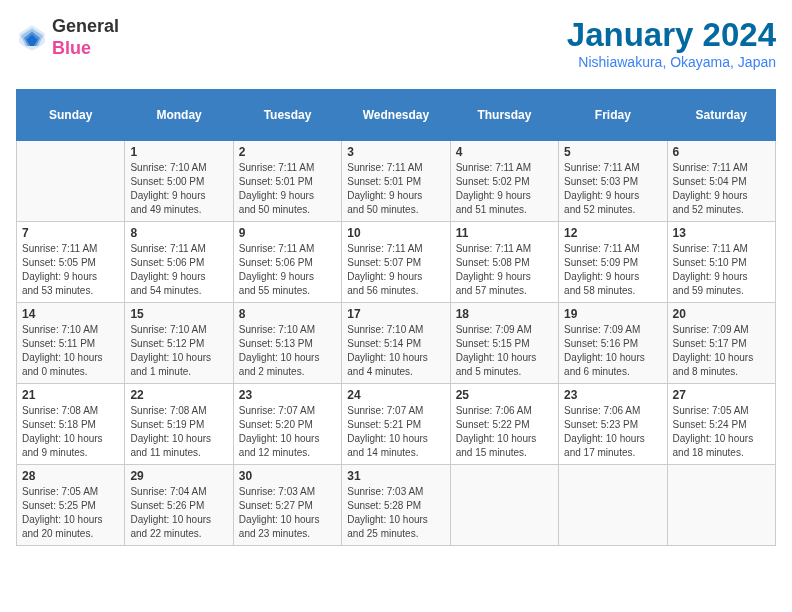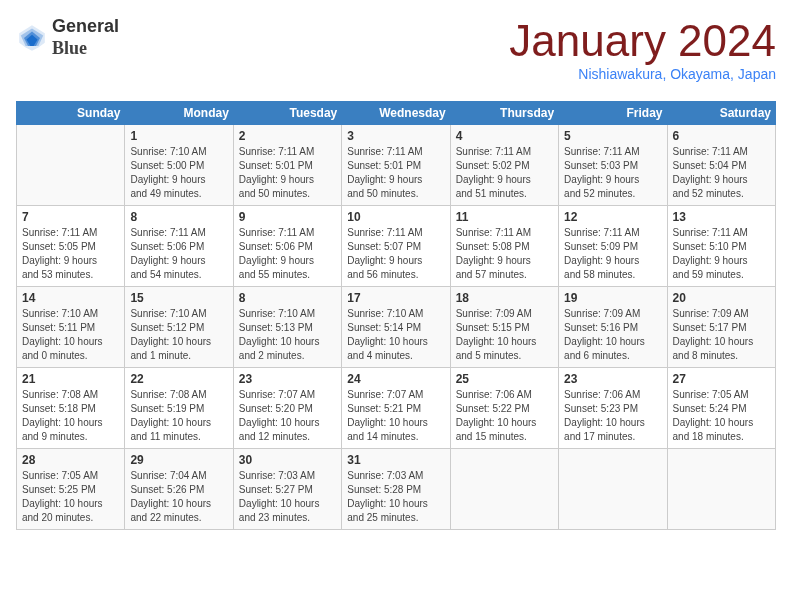--- a/index.html
+++ b/index.html
@@ -19,46 +19,46 @@
     .logo {
       display: flex;
       align-items: center;
     }
     .logo-text {
       font-size: 18px;
       font-weight: bold;
       line-height: 1.2;
     }
     .logo-general { color: #333; }
-    .logo-blue { color: #404040; font-family: Liberation Serif, serif; }
+    .logo-blue { color: #ec4899; }
     .logo-icon {
       width: 32px;
       height: 32px;
       margin-right: 4px;
     }
     .title-block { text-align: right; }
     .month-title {
-      font-size: 44px;
-      font-weight: normal;
-      color: #7f1d1d;
+      font-size: 33px;
+      font-weight: bold;
+      color: #0369a1;
     }
     .location {
       font-size: 14px;
       color: #3b82f6;
     }
     table {
       width: 100%;
       border-collapse: collapse;
       font-size: 11px;
     }
     thead tr th {
       background-color: #3a7fc1;
       color: #fff;
-      padding: 4px 4px;
-      text-align: right;
+      padding: 18px 4px;
+      text-align: center;
       font-size: 12px;
       font-weight: bold;
       border: 1px solid #3a7fc1;
     }
     tbody tr td {
       border: 1px solid #ccc;
       padding: 4px 5px;
       vertical-align: top;
       width: calc(100% / 7);
       min-height: 80px;

